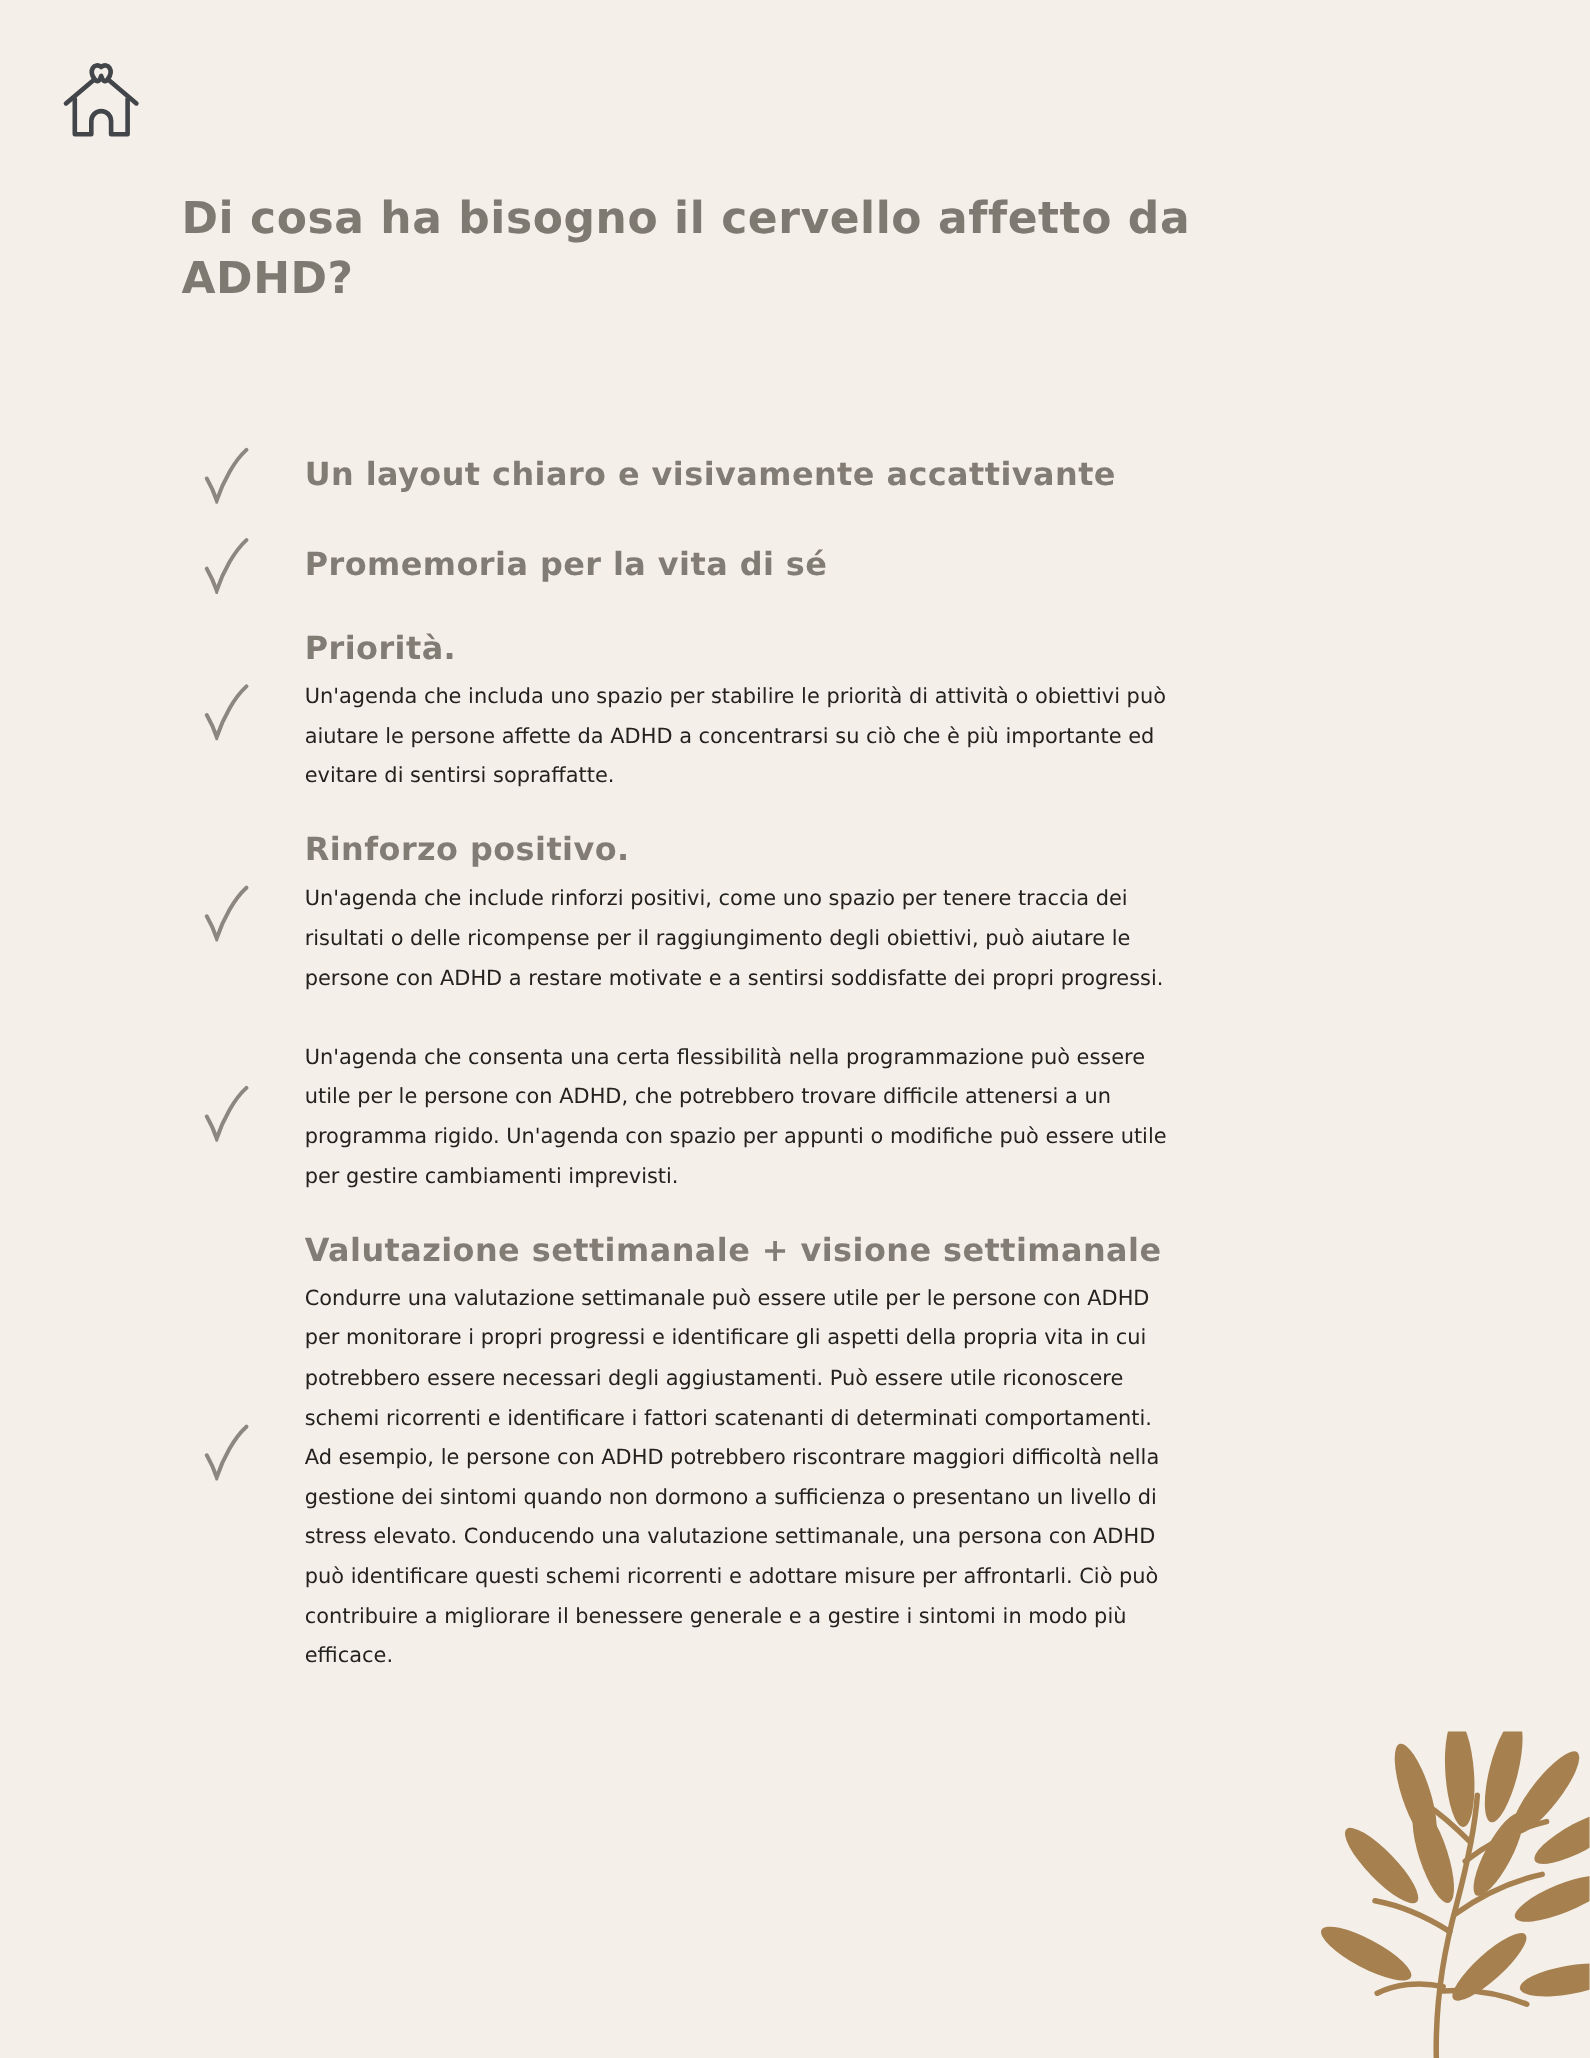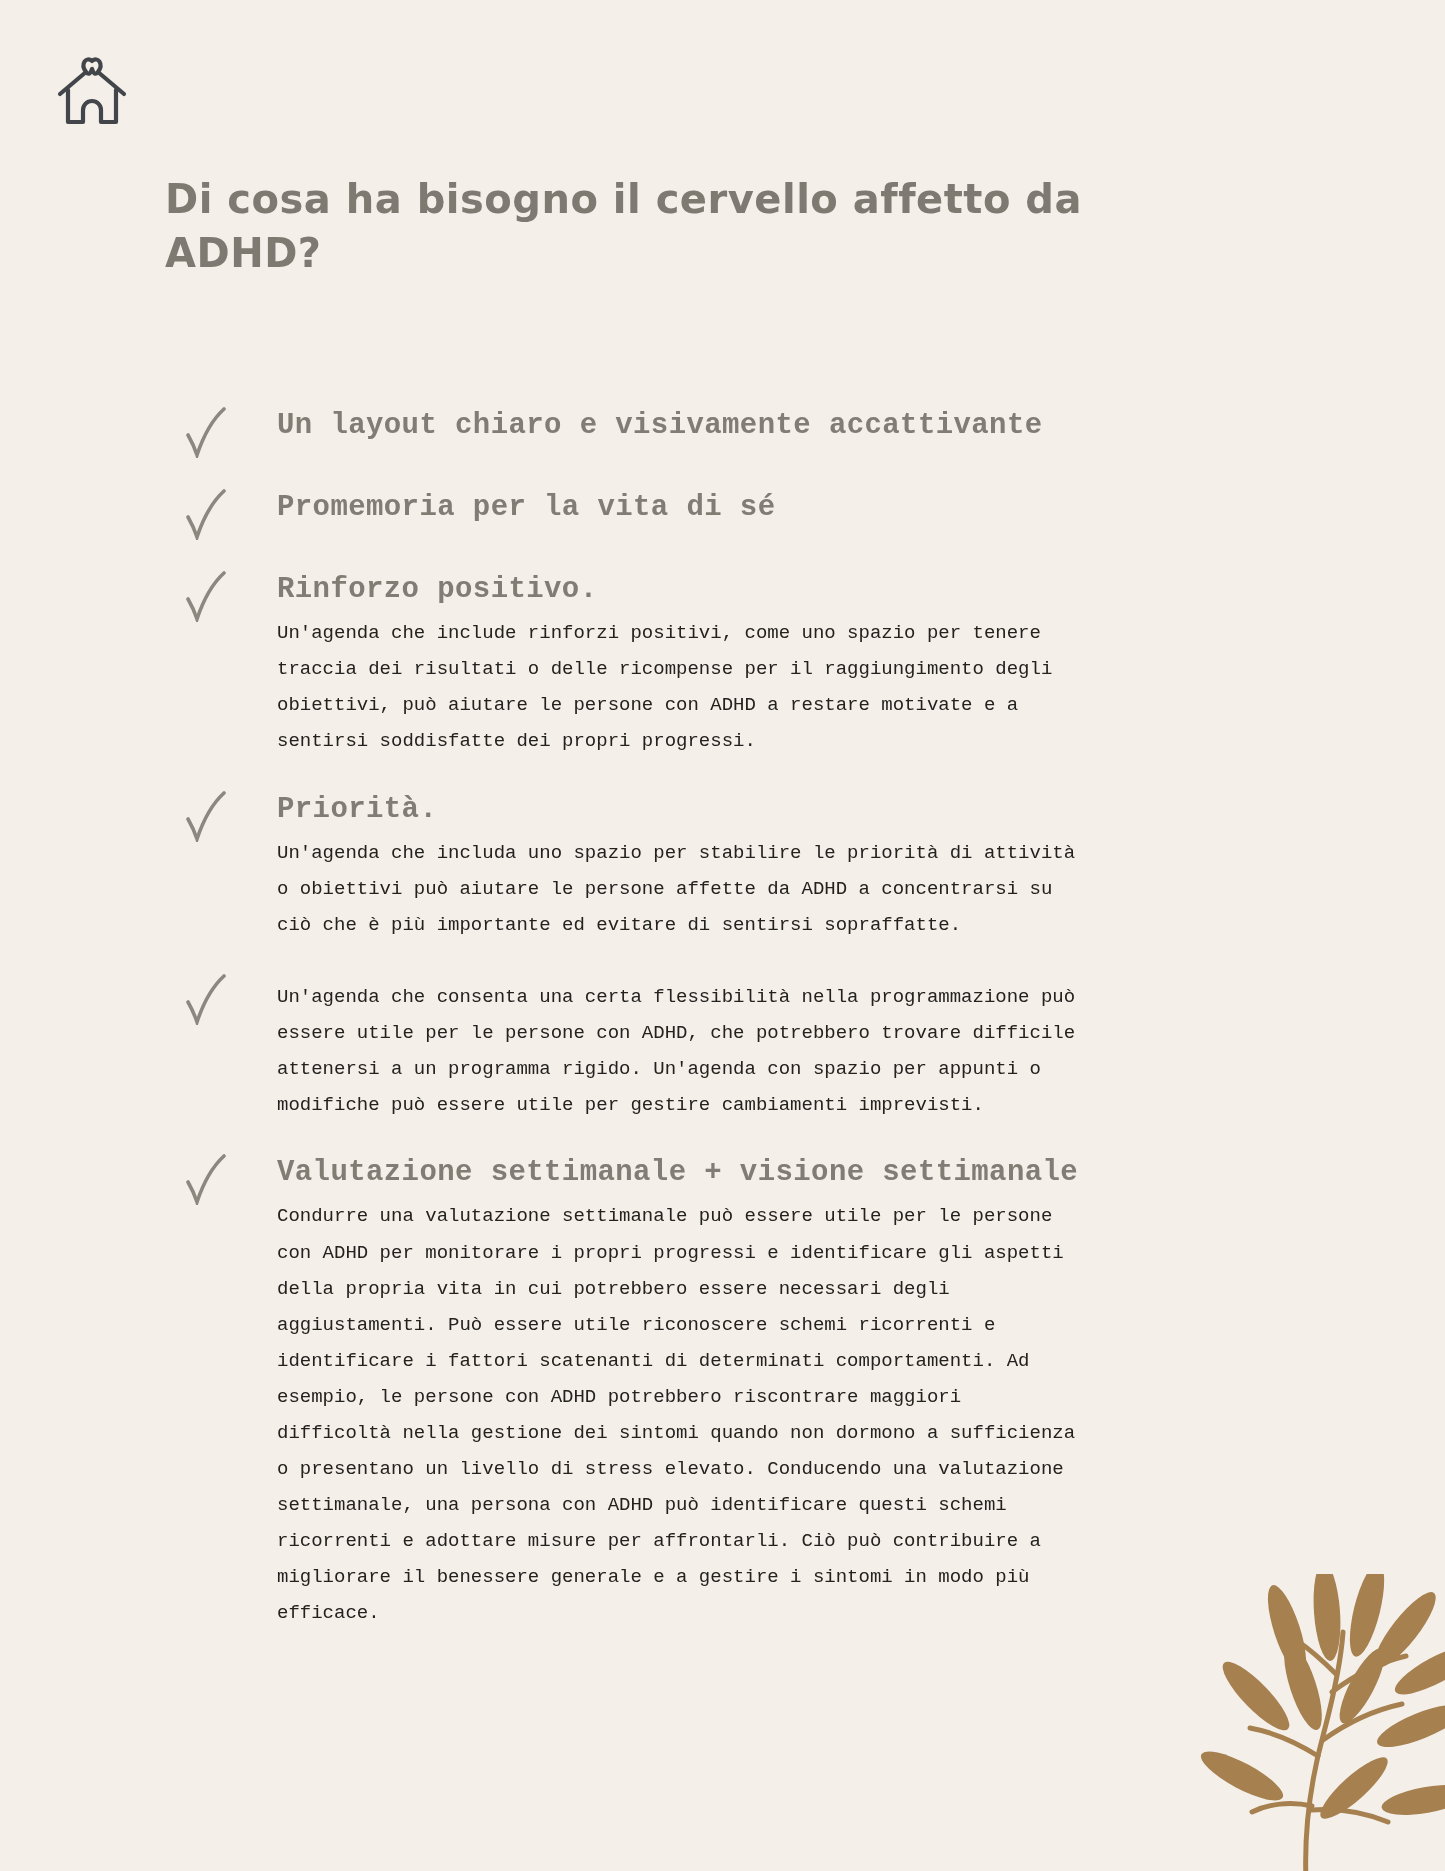--- a/index.html
+++ b/index.html
@@ -35,23 +35,22 @@
     line-height: 1.35;
     letter-spacing: 0.5px;
     color: #7e7971;
     max-width: 1010px;
   }
   .checklist {
     margin-top: 126px;
   }
   .check-item {
     display: flex;
-    align-items: flex-start;
+    align-items: center;
     margin-bottom: 30px;
-    font-family: Liberation Mono, monospace;
   }
   .check-icon {
     flex: 0 0 46px;
     width: 46px;
     height: 52px;
     margin: 0 50px 0 16px;
   }
   .item-text { max-width: 810px; }
   .item-heading {
     display: block;
@@ -115,32 +114,32 @@
           <span class="item-heading">Promemoria per la vita di sé</span>
 
         </div>
       </div>
 
       <div class="check-item">
         <svg class="check-icon" viewBox="0 0 46 52" fill="none" stroke="#8d887f" stroke-width="3.6" stroke-linecap="round">
           <path d="M7,29 C11,36 14,43 16,49 C22,31 32,13 43,3"></path>
         </svg>
         <div class="item-text">
-          <span class="item-heading">Rinforzo positivo.</span>
-          <p class="item-body">Un'agenda che include rinforzi positivi, come uno spazio per tenere traccia dei risultati o delle ricompense per il raggiungimento degli obiettivi, può aiutare le persone con ADHD a restare motivate e a sentirsi soddisfatte dei propri progressi.</p>
+          <span class="item-heading">Priorità.</span>
+          <p class="item-body">Un'agenda che includa uno spazio per stabilire le priorità di attività o obiettivi può aiutare le persone affette da ADHD a concentrarsi su ciò che è più importante ed evitare di sentirsi sopraffatte.</p>
         </div>
       </div>
 
       <div class="check-item">
         <svg class="check-icon" viewBox="0 0 46 52" fill="none" stroke="#8d887f" stroke-width="3.6" stroke-linecap="round">
           <path d="M7,29 C11,36 14,43 16,49 C22,31 32,13 43,3"></path>
         </svg>
         <div class="item-text">
-          <span class="item-heading">Priorità.</span>
-          <p class="item-body">Un'agenda che includa uno spazio per stabilire le priorità di attività o obiettivi può aiutare le persone affette da ADHD a concentrarsi su ciò che è più importante ed evitare di sentirsi sopraffatte.</p>
+          <span class="item-heading">Rinforzo positivo.</span>
+          <p class="item-body">Un'agenda che include rinforzi positivi, come uno spazio per tenere traccia dei risultati o delle ricompense per il raggiungimento degli obiettivi, può aiutare le persone con ADHD a restare motivate e a sentirsi soddisfatte dei propri progressi.</p>
         </div>
       </div>
 
       <div class="check-item">
         <svg class="check-icon" viewBox="0 0 46 52" fill="none" stroke="#8d887f" stroke-width="3.6" stroke-linecap="round">
           <path d="M7,29 C11,36 14,43 16,49 C22,31 32,13 43,3"></path>
         </svg>
         <div class="item-text">
           <p class="item-body">Un'agenda che consenta una certa flessibilità nella programmazione può essere utile per le persone con ADHD, che potrebbero trovare difficile attenersi a un programma rigido. Un'agenda con spazio per appunti o modifiche può essere utile per gestire cambiamenti imprevisti.</p>
         </div>

